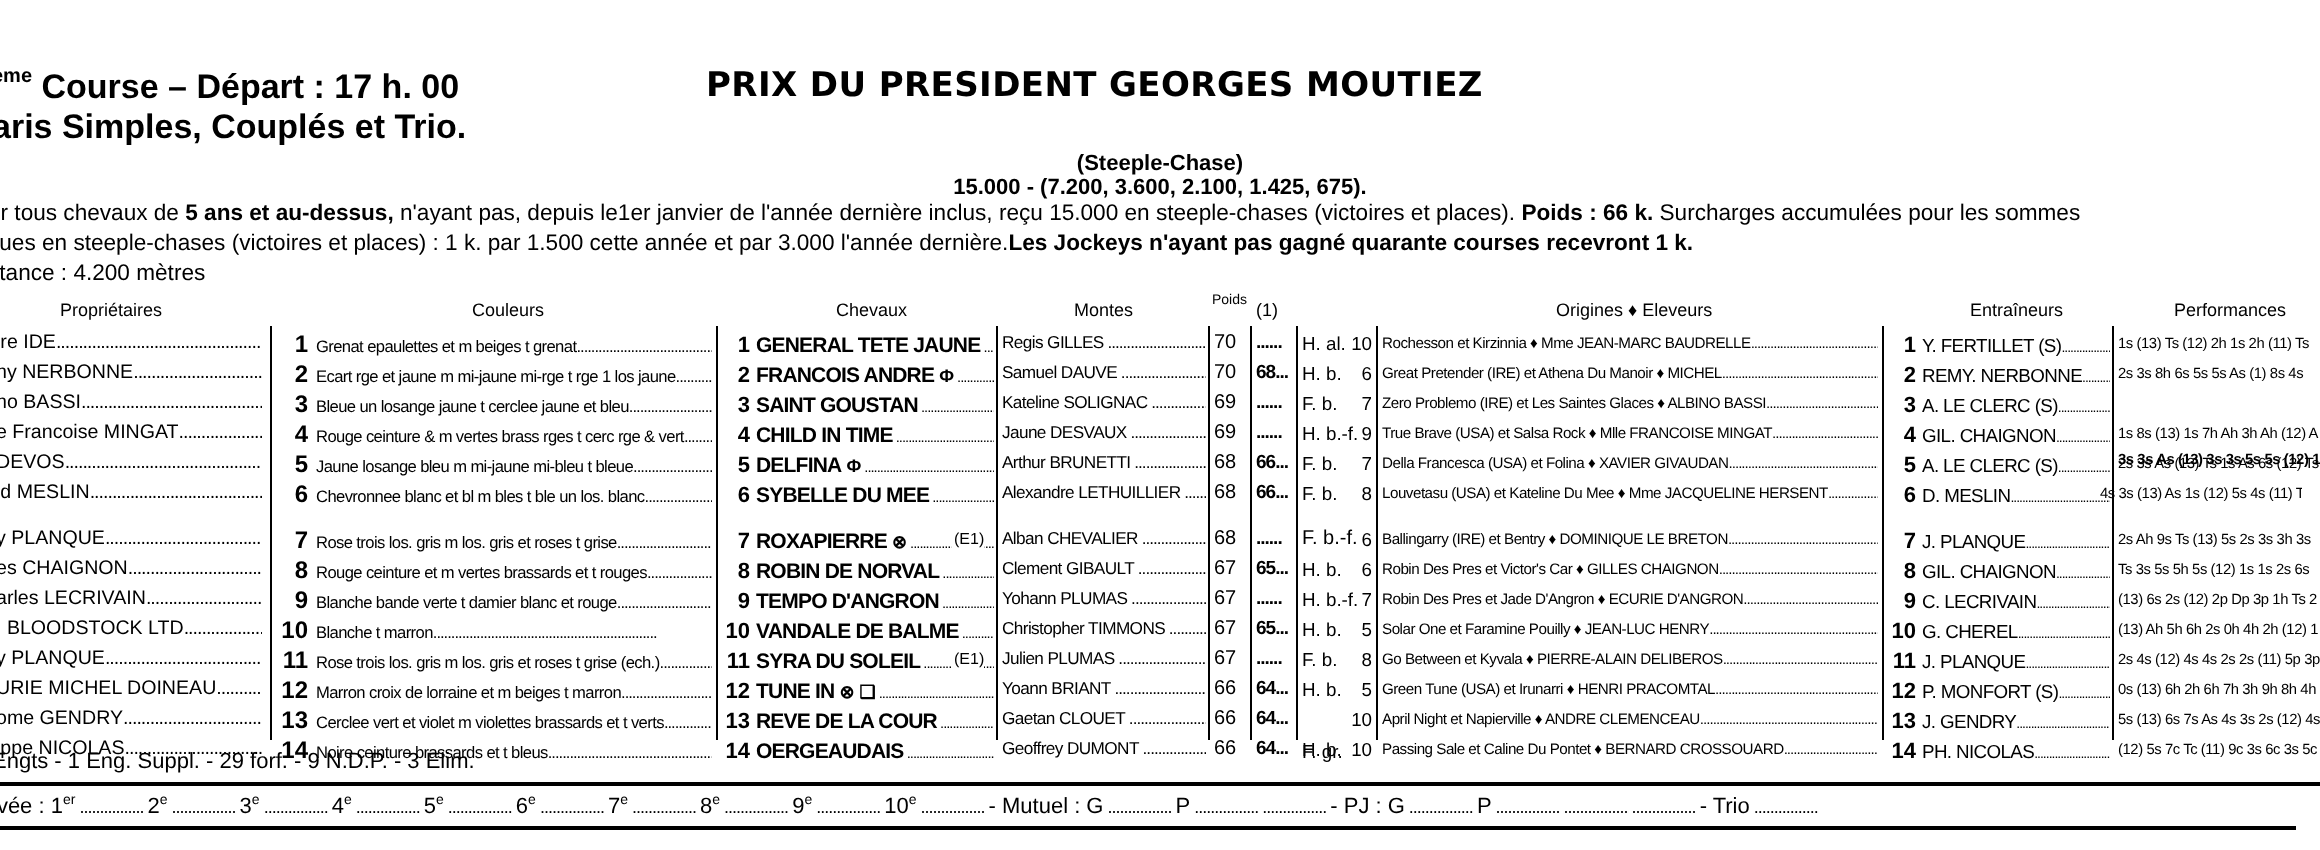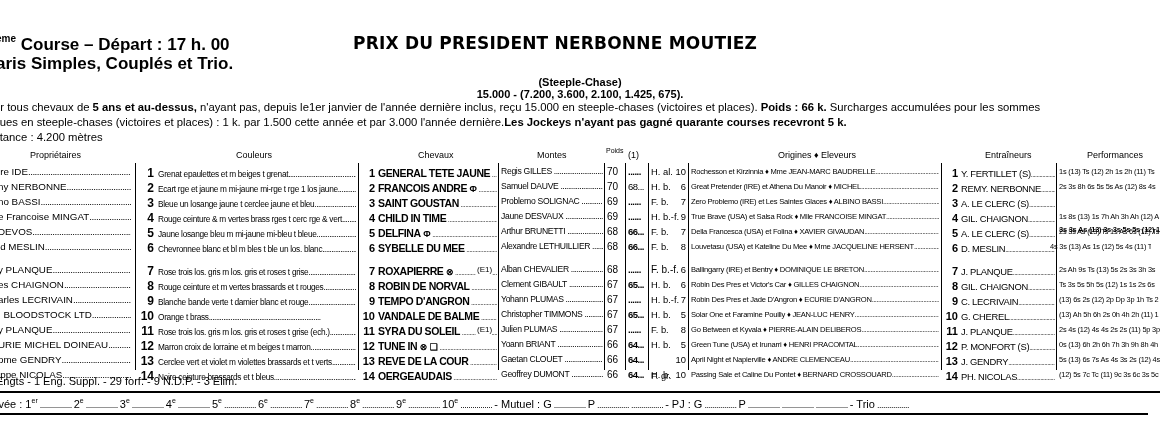--- a/index.html
+++ b/index.html
@@ -25,26 +25,26 @@
   .sep { position:absolute; left:0; height:1.5px; background:#000; }
   .bottom1 { left:-4px; top:375px; font-size:11px; }
   .bottom2 { left:-4px; top:397px; font-size:11px; }
   sup.s { font-size:7px; }
 </style>
 </head>
 <body>
 
 <div class="abs hdr-course"><sup>ème</sup> <span>Course  – Départ : 17 h. 00</span></div>
 <div class="abs hdr-paris">aris Simples, Couplés et Trio.</div>
-<div class="abs hdr-prix">PRIX DU PRESIDENT NERBONNE  MOUTIEZ</div>
+<div class="abs hdr-prix">PRIX DU PRESIDENT GEORGES  MOUTIEZ</div>
 <div class="abs steeple">(Steeple-Chase)</div>
 <div class="abs alloc">15.000 - (7.200, 3.600, 2.100, 1.425, 675).</div>
 
 <div class="abs cond c1"><span>ur tous chevaux de </span><b>5 ans et au-dessus,</b><span> n'ayant pas, depuis le1er janvier de l'année dernière inclus, reçu 15.000 en steeple-chases (victoires et places). </span><b>Poids : 66 k.</b><span> Surcharges accumulées pour les sommes</span></div>
-<div class="abs cond c2"><span>çues en steeple-chases (victoires et places) : 1 k. par 1.500 cette année et par 3.000 l'année dernière.</span><b>Les Jockeys n'ayant pas gagné quarante courses recevront 5 k.</b></div>
+<div class="abs cond c2"><span>çues en steeple-chases (victoires et places) : 1 k. par 1.500 cette année et par 3.000 l'année dernière.</span><b>Les Jockeys n'ayant pas gagné quarante courses recevront 1 k.</b></div>
 <div class="abs cond c3">stance : 4.200 mètres</div>
 
 <div class="abs colhead" style="left:30px;">Propriétaires</div>
 <div class="abs colhead" style="left:236px;">Couleurs</div>
 <div class="abs colhead" style="left:418px;">Chevaux</div>
 <div class="abs colhead" style="left:537px;">Montes</div>
 <div class="abs colhead" style="left:606px; top:147px; font-size:7px;">Poids</div>
 <div class="abs colhead" style="left:628px;">(1)</div>
 <div class="abs colhead" style="left:778px;">Origines ♦ Eleveurs</div>
 <div class="abs colhead" style="left:985px;">Entraîneurs</div>
@@ -70,30 +70,30 @@
     <div style="position: absolute; top: 164px; height: 15px; line-height: 15px; white-space: nowrap; overflow: hidden; left: 651px; font-size: 9.4px;">H. al.</div>
     <div style="position: absolute; top: 164px; height: 15px; line-height: 15px; white-space: nowrap; overflow: hidden; left: 672px; width: 14px; text-align: right; font-size: 9.4px;">10</div>
     <div style="position: absolute; top: 164px; height: 15px; line-height: 15px; white-space: nowrap; overflow: hidden; left: 691px; width: 248px; font-size: 7.6px; letter-spacing: -0.25px;"><span>Rochesson et Kirzinnia ♦ Mme  JEAN-MARC BAUDRELLE</span><span class="dots">............................................................................................................................</span></div>
     <div style="position: absolute; top: 164px; height: 15px; line-height: 15px; white-space: nowrap; overflow: hidden; left: 944px; width: 111px;"><span class="num" style="width: 14px; margin-right: 3px; font-size: 11px;">1</span><span style="font-size: 9.4px; letter-spacing: -0.3px;">Y. FERTILLET (S)</span><span class="dots" style="font-size: 7px;">..............................................................</span></div>
     <div style="position: absolute; top: 164px; height: 15px; line-height: 15px; white-space: nowrap; overflow: hidden; left: 1059px; width: 101px; font-size: 7.4px; letter-spacing: -0.2px;">1s (13) Ts (12) 2h 1s 2h (11) Ts</div>
     <div style="position: absolute; top: 179px; height: 15px; line-height: 15px; white-space: nowrap; overflow: hidden; left: -2px; width: 133px; font-size: 9.8px; font-stretch: condensed;"><span>ny NERBONNE</span><span class="dots">..............................................................</span></div>
     <div style="position: absolute; top: 179px; height: 15px; line-height: 15px; white-space: nowrap; overflow: hidden; left: 140px; width: 216px;"><span class="num" style="width: 14px; margin-right: 4px;">2</span><span class="small" style="letter-spacing: -0.3px;">Ecart rge et jaune m mi-jaune mi-rge t rge 1 los jaune</span><span class="dots small">..............................................................</span></div>
     <div style="position: absolute; top: 179px; height: 15px; line-height: 15px; white-space: nowrap; overflow: hidden; left: 360px; width: 137px;"><span class="num" style="width: 15px; margin-right: 3px; font-size: 11px;">2</span><span class="horse" style="letter-spacing: -0.4px;">FRANCOIS ANDRE</span><span style="font-size: 9px; font-weight: bold;"> Φ</span><span class="dots tiny"> ..............................................................</span></div>
     <div style="position: absolute; top: 179px; height: 15px; line-height: 15px; white-space: nowrap; overflow: hidden; left: 501px; width: 102px; font-size: 8.6px; letter-spacing: -0.3px;"><span>Samuel DAUVE</span><span class="dots"> ..............................................................</span></div>
     <div style="position: absolute; top: 179px; height: 15px; line-height: 15px; white-space: nowrap; overflow: hidden; left: 607px; font-size: 10px;">70</div>
-    <div style="position: absolute; top: 179px; height: 15px; line-height: 15px; white-space: nowrap; overflow: hidden; left: 628px; font-size: 9.5px; font-weight: normal; letter-spacing: -0.5px;">68...</div>
+    <div style="position: absolute; top: 179px; height: 15px; line-height: 15px; white-space: nowrap; overflow: hidden; left: 628px; font-size: 9.5px; font-weight: bold; letter-spacing: -0.5px;">68...</div>
     <div style="position: absolute; top: 179px; height: 15px; line-height: 15px; white-space: nowrap; overflow: hidden; left: 651px; font-size: 9.4px;">H. b.</div>
     <div style="position: absolute; top: 179px; height: 15px; line-height: 15px; white-space: nowrap; overflow: hidden; left: 672px; width: 14px; text-align: right; font-size: 9.4px;">6</div>
     <div style="position: absolute; top: 179px; height: 15px; line-height: 15px; white-space: nowrap; overflow: hidden; left: 691px; width: 248px; font-size: 7.6px; letter-spacing: -0.25px;"><span>Great Pretender (IRE) et Athena Du Manoir ♦  MICHEL</span><span class="dots">............................................................................................................................</span></div>
     <div style="position: absolute; top: 179px; height: 15px; line-height: 15px; white-space: nowrap; overflow: hidden; left: 944px; width: 111px;"><span class="num" style="width: 14px; margin-right: 3px; font-size: 11px;">2</span><span style="font-size: 9.4px; letter-spacing: -0.3px;">REMY. NERBONNE</span><span class="dots" style="font-size: 7px;">..............................................................</span></div>
-    <div style="position: absolute; top: 179px; height: 15px; line-height: 15px; white-space: nowrap; overflow: hidden; left: 1059px; width: 101px; font-size: 7.4px; letter-spacing: -0.2px;">2s 3s 8h 6s 5s 5s As (12) 8s 4s</div>
+    <div style="position: absolute; top: 179px; height: 15px; line-height: 15px; white-space: nowrap; overflow: hidden; left: 1059px; width: 101px; font-size: 7.4px; letter-spacing: -0.2px;">2s 3s 8h 6s 5s 5s As (1) 8s 4s</div>
     <div style="position: absolute; top: 194px; height: 15px; line-height: 15px; white-space: nowrap; overflow: hidden; left: -2px; width: 133px; font-size: 9.8px; font-stretch: condensed;"><span>no BASSI</span><span class="dots">..............................................................</span></div>
     <div style="position: absolute; top: 194px; height: 15px; line-height: 15px; white-space: nowrap; overflow: hidden; left: 140px; width: 216px;"><span class="num" style="width: 14px; margin-right: 4px;">3</span><span class="small" style="letter-spacing: -0.3px;">Bleue un losange jaune t cerclee jaune et bleu</span><span class="dots small">..............................................................</span></div>
     <div style="position: absolute; top: 194px; height: 15px; line-height: 15px; white-space: nowrap; overflow: hidden; left: 360px; width: 137px;"><span class="num" style="width: 15px; margin-right: 3px; font-size: 11px;">3</span><span class="horse" style="letter-spacing: -0.4px;">SAINT GOUSTAN</span><span class="dots tiny"> ..............................................................</span></div>
-    <div style="position: absolute; top: 194px; height: 15px; line-height: 15px; white-space: nowrap; overflow: hidden; left: 501px; width: 102px; font-size: 8.6px; letter-spacing: -0.3px;"><span>Problemo SOLIGNAC</span><span class="dots"> ..............................................................</span></div>
+    <div style="position: absolute; top: 194px; height: 15px; line-height: 15px; white-space: nowrap; overflow: hidden; left: 501px; width: 102px; font-size: 8.6px; letter-spacing: -0.3px;"><span>Kateline SOLIGNAC</span><span class="dots"> ..............................................................</span></div>
     <div style="position: absolute; top: 194px; height: 15px; line-height: 15px; white-space: nowrap; overflow: hidden; left: 607px; font-size: 10px;">69</div>
     <div style="position: absolute; top: 194px; height: 15px; line-height: 15px; white-space: nowrap; overflow: hidden; left: 628px; font-size: 9.5px; font-weight: bold; letter-spacing: -0.5px;">......</div>
     <div style="position: absolute; top: 194px; height: 15px; line-height: 15px; white-space: nowrap; overflow: hidden; left: 651px; font-size: 9.4px;">F. b.</div>
     <div style="position: absolute; top: 194px; height: 15px; line-height: 15px; white-space: nowrap; overflow: hidden; left: 672px; width: 14px; text-align: right; font-size: 9.4px;">7</div>
     <div style="position: absolute; top: 194px; height: 15px; line-height: 15px; white-space: nowrap; overflow: hidden; left: 691px; width: 248px; font-size: 7.6px; letter-spacing: -0.25px;"><span>Zero Problemo (IRE) et Les Saintes Glaces ♦  ALBINO BASSI</span><span class="dots">............................................................................................................................</span></div>
     <div style="position: absolute; top: 194px; height: 15px; line-height: 15px; white-space: nowrap; overflow: hidden; left: 944px; width: 111px;"><span class="num" style="width: 14px; margin-right: 3px; font-size: 11px;">3</span><span style="font-size: 9.4px; letter-spacing: -0.3px;">A. LE CLERC (S)</span><span class="dots" style="font-size: 7px;">..............................................................</span></div>
     <div style="position: absolute; top: 209px; height: 15px; line-height: 15px; white-space: nowrap; overflow: hidden; left: 1059px; width: 101px; font-size: 7.4px; letter-spacing: -0.2px;">1s 8s (13) 1s 7h Ah 3h Ah (12) A</div>
     <div style="position: absolute; top: 209px; height: 15px; line-height: 15px; white-space: nowrap; overflow: hidden; left: -2px; width: 133px; font-size: 9.8px; font-stretch: condensed;"><span>e Francoise MINGAT</span><span class="dots">..............................................................</span></div>
     <div style="position: absolute; top: 209px; height: 15px; line-height: 15px; white-space: nowrap; overflow: hidden; left: 140px; width: 216px;"><span class="num" style="width: 14px; margin-right: 4px;">4</span><span class="small" style="letter-spacing: -0.3px;">Rouge ceinture &amp; m vertes brass rges t cerc rge &amp; vert</span><span class="dots small">..............................................................</span></div>
     <div style="position: absolute; top: 209px; height: 15px; line-height: 15px; white-space: nowrap; overflow: hidden; left: 360px; width: 137px;"><span class="num" style="width: 15px; margin-right: 3px; font-size: 11px;">4</span><span class="horse" style="letter-spacing: -0.4px;">CHILD IN TIME</span><span class="dots tiny"> ..............................................................</span></div>
@@ -155,30 +155,30 @@
     <div style="position: absolute; top: 292px; height: 15px; line-height: 15px; white-space: nowrap; overflow: hidden; left: 360px; width: 137px;"><span class="num" style="width: 15px; margin-right: 3px; font-size: 11px;">9</span><span class="horse" style="letter-spacing: -0.4px;">TEMPO D'ANGRON</span><span class="dots tiny"> ..............................................................</span></div>
     <div style="position: absolute; top: 292px; height: 15px; line-height: 15px; white-space: nowrap; overflow: hidden; left: 501px; width: 102px; font-size: 8.6px; letter-spacing: -0.3px;"><span>Yohann PLUMAS</span><span class="dots"> ..............................................................</span></div>
     <div style="position: absolute; top: 292px; height: 15px; line-height: 15px; white-space: nowrap; overflow: hidden; left: 607px; font-size: 10px;">67</div>
     <div style="position: absolute; top: 292px; height: 15px; line-height: 15px; white-space: nowrap; overflow: hidden; left: 628px; font-size: 9.5px; font-weight: bold; letter-spacing: -0.5px;">......</div>
     <div style="position: absolute; top: 292px; height: 15px; line-height: 15px; white-space: nowrap; overflow: hidden; left: 651px; font-size: 9.4px;">H. b.-f.</div>
     <div style="position: absolute; top: 292px; height: 15px; line-height: 15px; white-space: nowrap; overflow: hidden; left: 672px; width: 14px; text-align: right; font-size: 9.4px;">7</div>
     <div style="position: absolute; top: 292px; height: 15px; line-height: 15px; white-space: nowrap; overflow: hidden; left: 691px; width: 248px; font-size: 7.6px; letter-spacing: -0.25px;"><span>Robin Des Pres et Jade D'Angron ♦ ECURIE D'ANGRON</span><span class="dots">............................................................................................................................</span></div>
     <div style="position: absolute; top: 292px; height: 15px; line-height: 15px; white-space: nowrap; overflow: hidden; left: 944px; width: 111px;"><span class="num" style="width: 14px; margin-right: 3px; font-size: 11px;">9</span><span style="font-size: 9.4px; letter-spacing: -0.3px;">C. LECRIVAIN</span><span class="dots" style="font-size: 7px;">..............................................................</span></div>
     <div style="position: absolute; top: 292px; height: 15px; line-height: 15px; white-space: nowrap; overflow: hidden; left: 1059px; width: 101px; font-size: 7.4px; letter-spacing: -0.2px;">(13) 6s 2s (12) 2p Dp 3p 1h Ts 2</div>
     <div style="position: absolute; top: 307px; height: 15px; line-height: 15px; white-space: nowrap; overflow: hidden; left: -2px; width: 133px; font-size: 9.8px; font-stretch: condensed;"><span>. BLOODSTOCK LTD</span><span class="dots">..............................................................</span></div>
-    <div style="position: absolute; top: 307px; height: 15px; line-height: 15px; white-space: nowrap; overflow: hidden; left: 140px; width: 216px;"><span class="num" style="width: 14px; margin-right: 4px;">10</span><span class="small" style="letter-spacing: -0.3px;">Orange t brass</span><span class="dots small">..............................................................</span></div>
+    <div style="position: absolute; top: 307px; height: 15px; line-height: 15px; white-space: nowrap; overflow: hidden; left: 140px; width: 216px;"><span class="num" style="width: 14px; margin-right: 4px;">10</span><span class="small" style="letter-spacing: -0.3px;">Blanche t marron</span><span class="dots small">..............................................................</span></div>
     <div style="position: absolute; top: 307px; height: 15px; line-height: 15px; white-space: nowrap; overflow: hidden; left: 360px; width: 137px;"><span class="num" style="width: 15px; margin-right: 3px; font-size: 11px;">10</span><span class="horse" style="letter-spacing: -0.4px;">VANDALE DE BALME</span><span class="dots tiny"> ..............................................................</span></div>
     <div style="position: absolute; top: 307px; height: 15px; line-height: 15px; white-space: nowrap; overflow: hidden; left: 501px; width: 102px; font-size: 8.6px; letter-spacing: -0.3px;"><span>Christopher TIMMONS</span><span class="dots"> ..............................................................</span></div>
     <div style="position: absolute; top: 307px; height: 15px; line-height: 15px; white-space: nowrap; overflow: hidden; left: 607px; font-size: 10px;">67</div>
     <div style="position: absolute; top: 307px; height: 15px; line-height: 15px; white-space: nowrap; overflow: hidden; left: 628px; font-size: 9.5px; font-weight: bold; letter-spacing: -0.5px;">65...</div>
     <div style="position: absolute; top: 307px; height: 15px; line-height: 15px; white-space: nowrap; overflow: hidden; left: 651px; font-size: 9.4px;">H. b.</div>
     <div style="position: absolute; top: 307px; height: 15px; line-height: 15px; white-space: nowrap; overflow: hidden; left: 672px; width: 14px; text-align: right; font-size: 9.4px;">5</div>
     <div style="position: absolute; top: 307px; height: 15px; line-height: 15px; white-space: nowrap; overflow: hidden; left: 691px; width: 248px; font-size: 7.6px; letter-spacing: -0.25px;"><span>Solar One et Faramine Pouilly ♦  JEAN-LUC HENRY</span><span class="dots">............................................................................................................................</span></div>
     <div style="position: absolute; top: 307px; height: 15px; line-height: 15px; white-space: nowrap; overflow: hidden; left: 944px; width: 111px;"><span class="num" style="width: 14px; margin-right: 3px; font-size: 11px;">10</span><span style="font-size: 9.4px; letter-spacing: -0.3px;">G. CHEREL</span><span class="dots" style="font-size: 7px;">..............................................................</span></div>
-    <div style="position: absolute; top: 307px; height: 15px; line-height: 15px; white-space: nowrap; overflow: hidden; left: 1059px; width: 101px; font-size: 7.4px; letter-spacing: -0.2px;">(13) Ah 5h 6h 2s 0h 4h 2h (11) 1</div>
+    <div style="position: absolute; top: 307px; height: 15px; line-height: 15px; white-space: nowrap; overflow: hidden; left: 1059px; width: 101px; font-size: 7.4px; letter-spacing: -0.2px;">(13) Ah 5h 6h 2s 0h 4h 2h (12) 1</div>
     <div style="position: absolute; top: 322px; height: 15px; line-height: 15px; white-space: nowrap; overflow: hidden; left: -2px; width: 133px; font-size: 9.8px; font-stretch: condensed;"><span>y PLANQUE</span><span class="dots">..............................................................</span></div>
     <div style="position: absolute; top: 322px; height: 15px; line-height: 15px; white-space: nowrap; overflow: hidden; left: 140px; width: 216px;"><span class="num" style="width: 14px; margin-right: 4px;">11</span><span class="small" style="letter-spacing: -0.3px;">Rose trois los. gris m los. gris et roses t grise (ech.)</span><span class="dots small">..............................................................</span></div>
     <div style="position: absolute; top: 322px; height: 15px; line-height: 15px; white-space: nowrap; overflow: hidden; left: 360px; width: 137px;"><span class="num" style="width: 15px; margin-right: 3px; font-size: 11px;">11</span><span class="horse" style="letter-spacing: -0.4px;">SYRA DU SOLEIL</span><span class="dots tiny"> ..............................................................</span></div>
     <div style="position: absolute; top: 322px; height: 15px; line-height: 15px; white-space: nowrap; overflow: hidden; left: 476px; font-size: 8px; background: rgb(255, 255, 255); padding-left: 1px;">(E1)</div>
     <div style="position: absolute; top: 322px; height: 15px; line-height: 15px; white-space: nowrap; overflow: hidden; left: 501px; width: 102px; font-size: 8.6px; letter-spacing: -0.3px;"><span>Julien PLUMAS</span><span class="dots"> ..............................................................</span></div>
     <div style="position: absolute; top: 322px; height: 15px; line-height: 15px; white-space: nowrap; overflow: hidden; left: 607px; font-size: 10px;">67</div>
     <div style="position: absolute; top: 322px; height: 15px; line-height: 15px; white-space: nowrap; overflow: hidden; left: 628px; font-size: 9.5px; font-weight: bold; letter-spacing: -0.5px;">......</div>
     <div style="position: absolute; top: 322px; height: 15px; line-height: 15px; white-space: nowrap; overflow: hidden; left: 651px; font-size: 9.4px;">F. b.</div>
     <div style="position: absolute; top: 322px; height: 15px; line-height: 15px; white-space: nowrap; overflow: hidden; left: 672px; width: 14px; text-align: right; font-size: 9.4px;">8</div>
     <div style="position: absolute; top: 322px; height: 15px; line-height: 15px; white-space: nowrap; overflow: hidden; left: 691px; width: 248px; font-size: 7.6px; letter-spacing: -0.25px;"><span>Go Between et Kyvala ♦  PIERRE-ALAIN DELIBEROS</span><span class="dots">............................................................................................................................</span></div>

